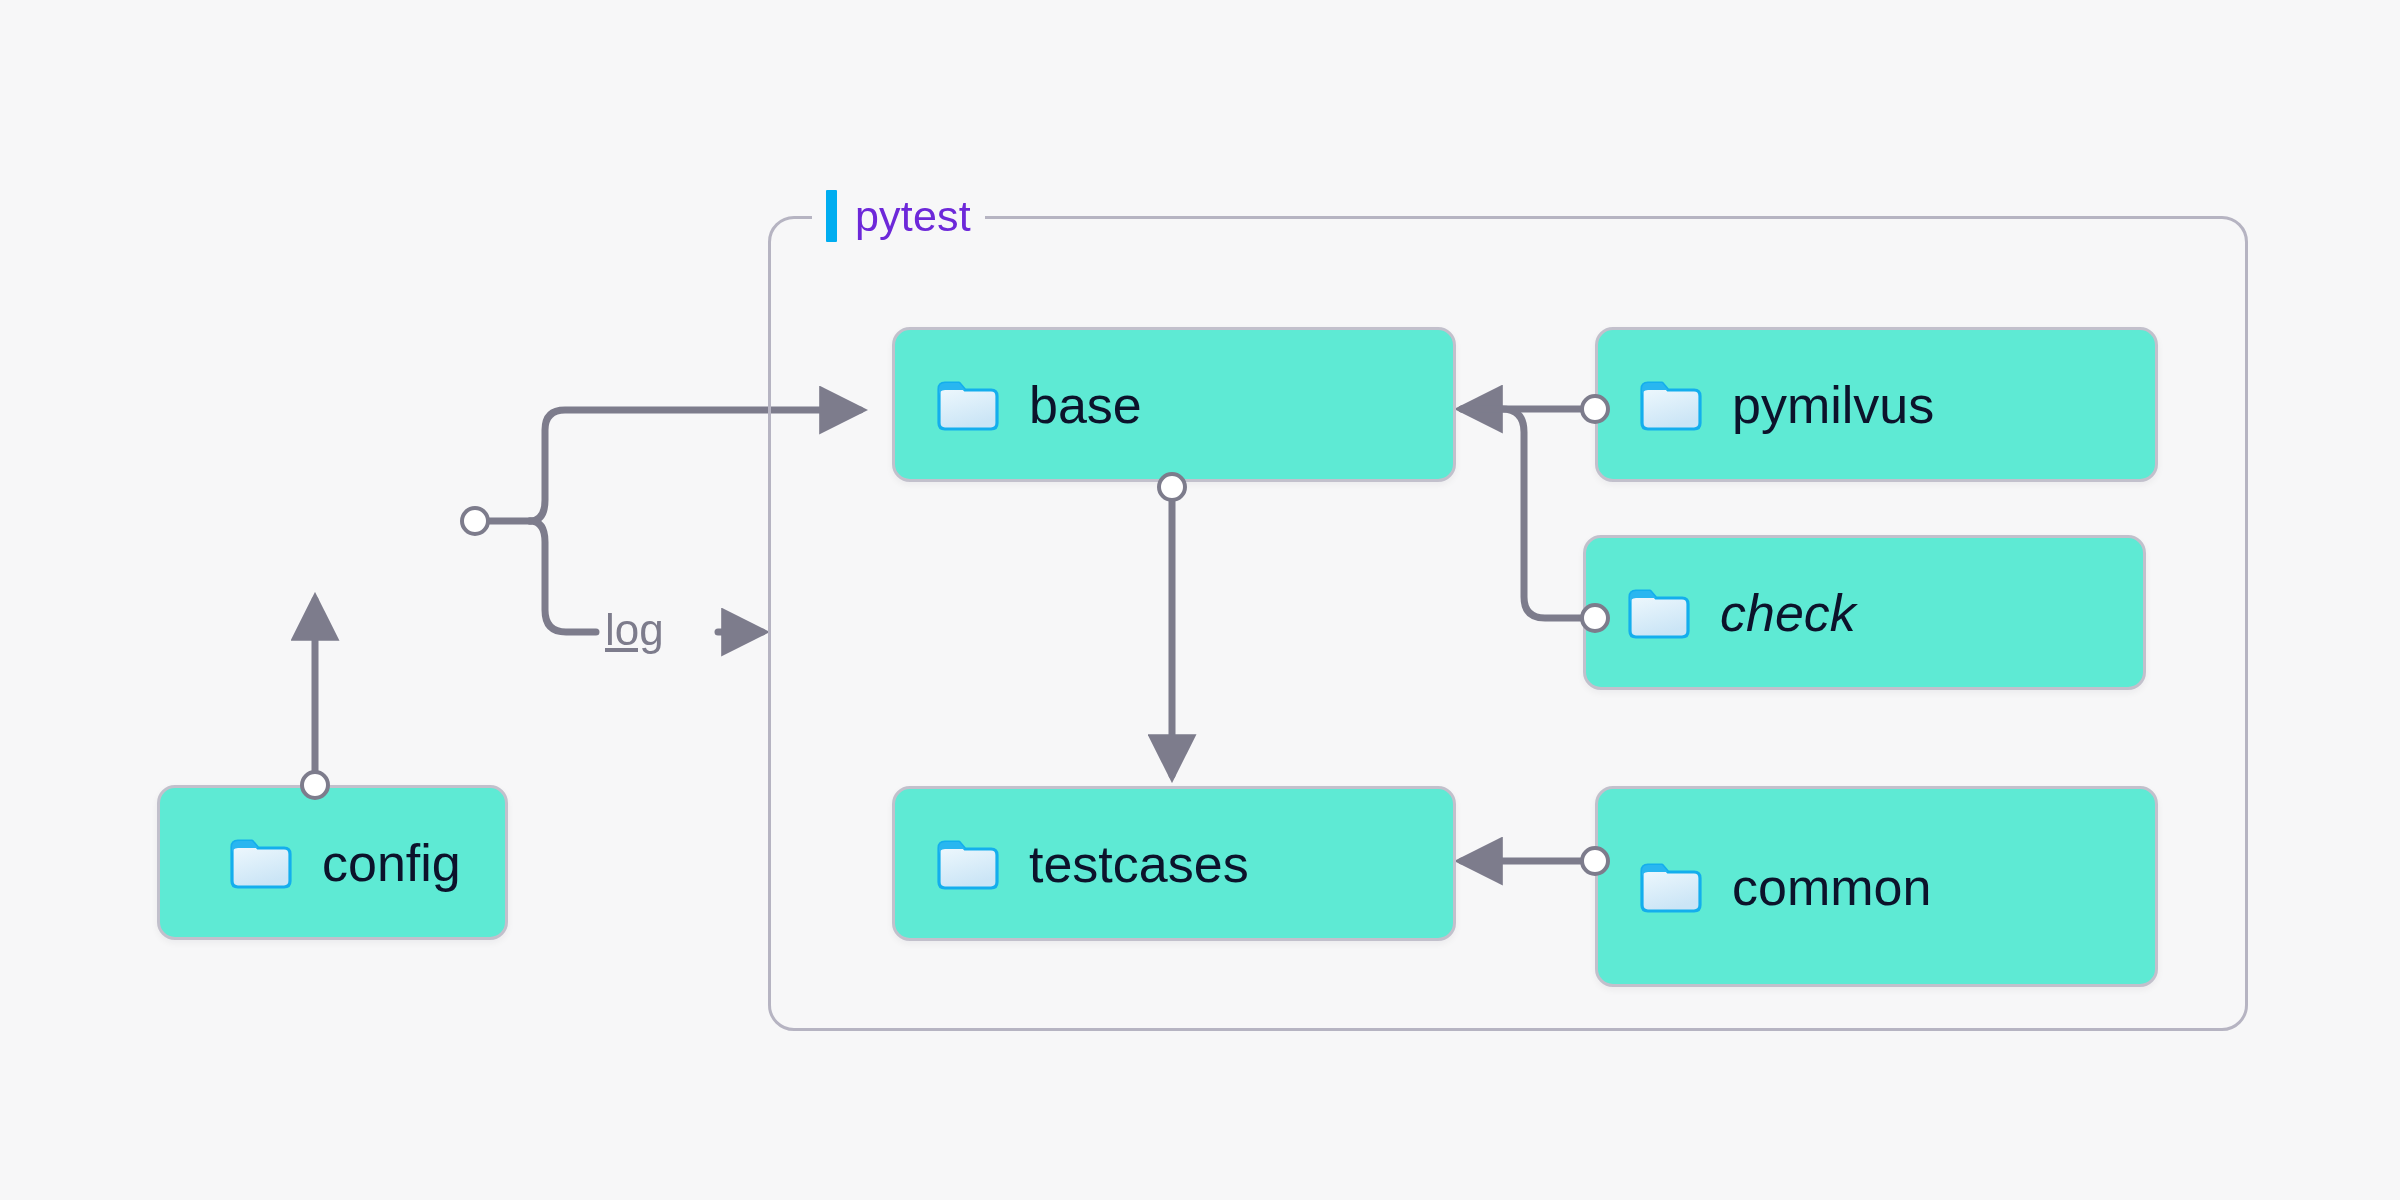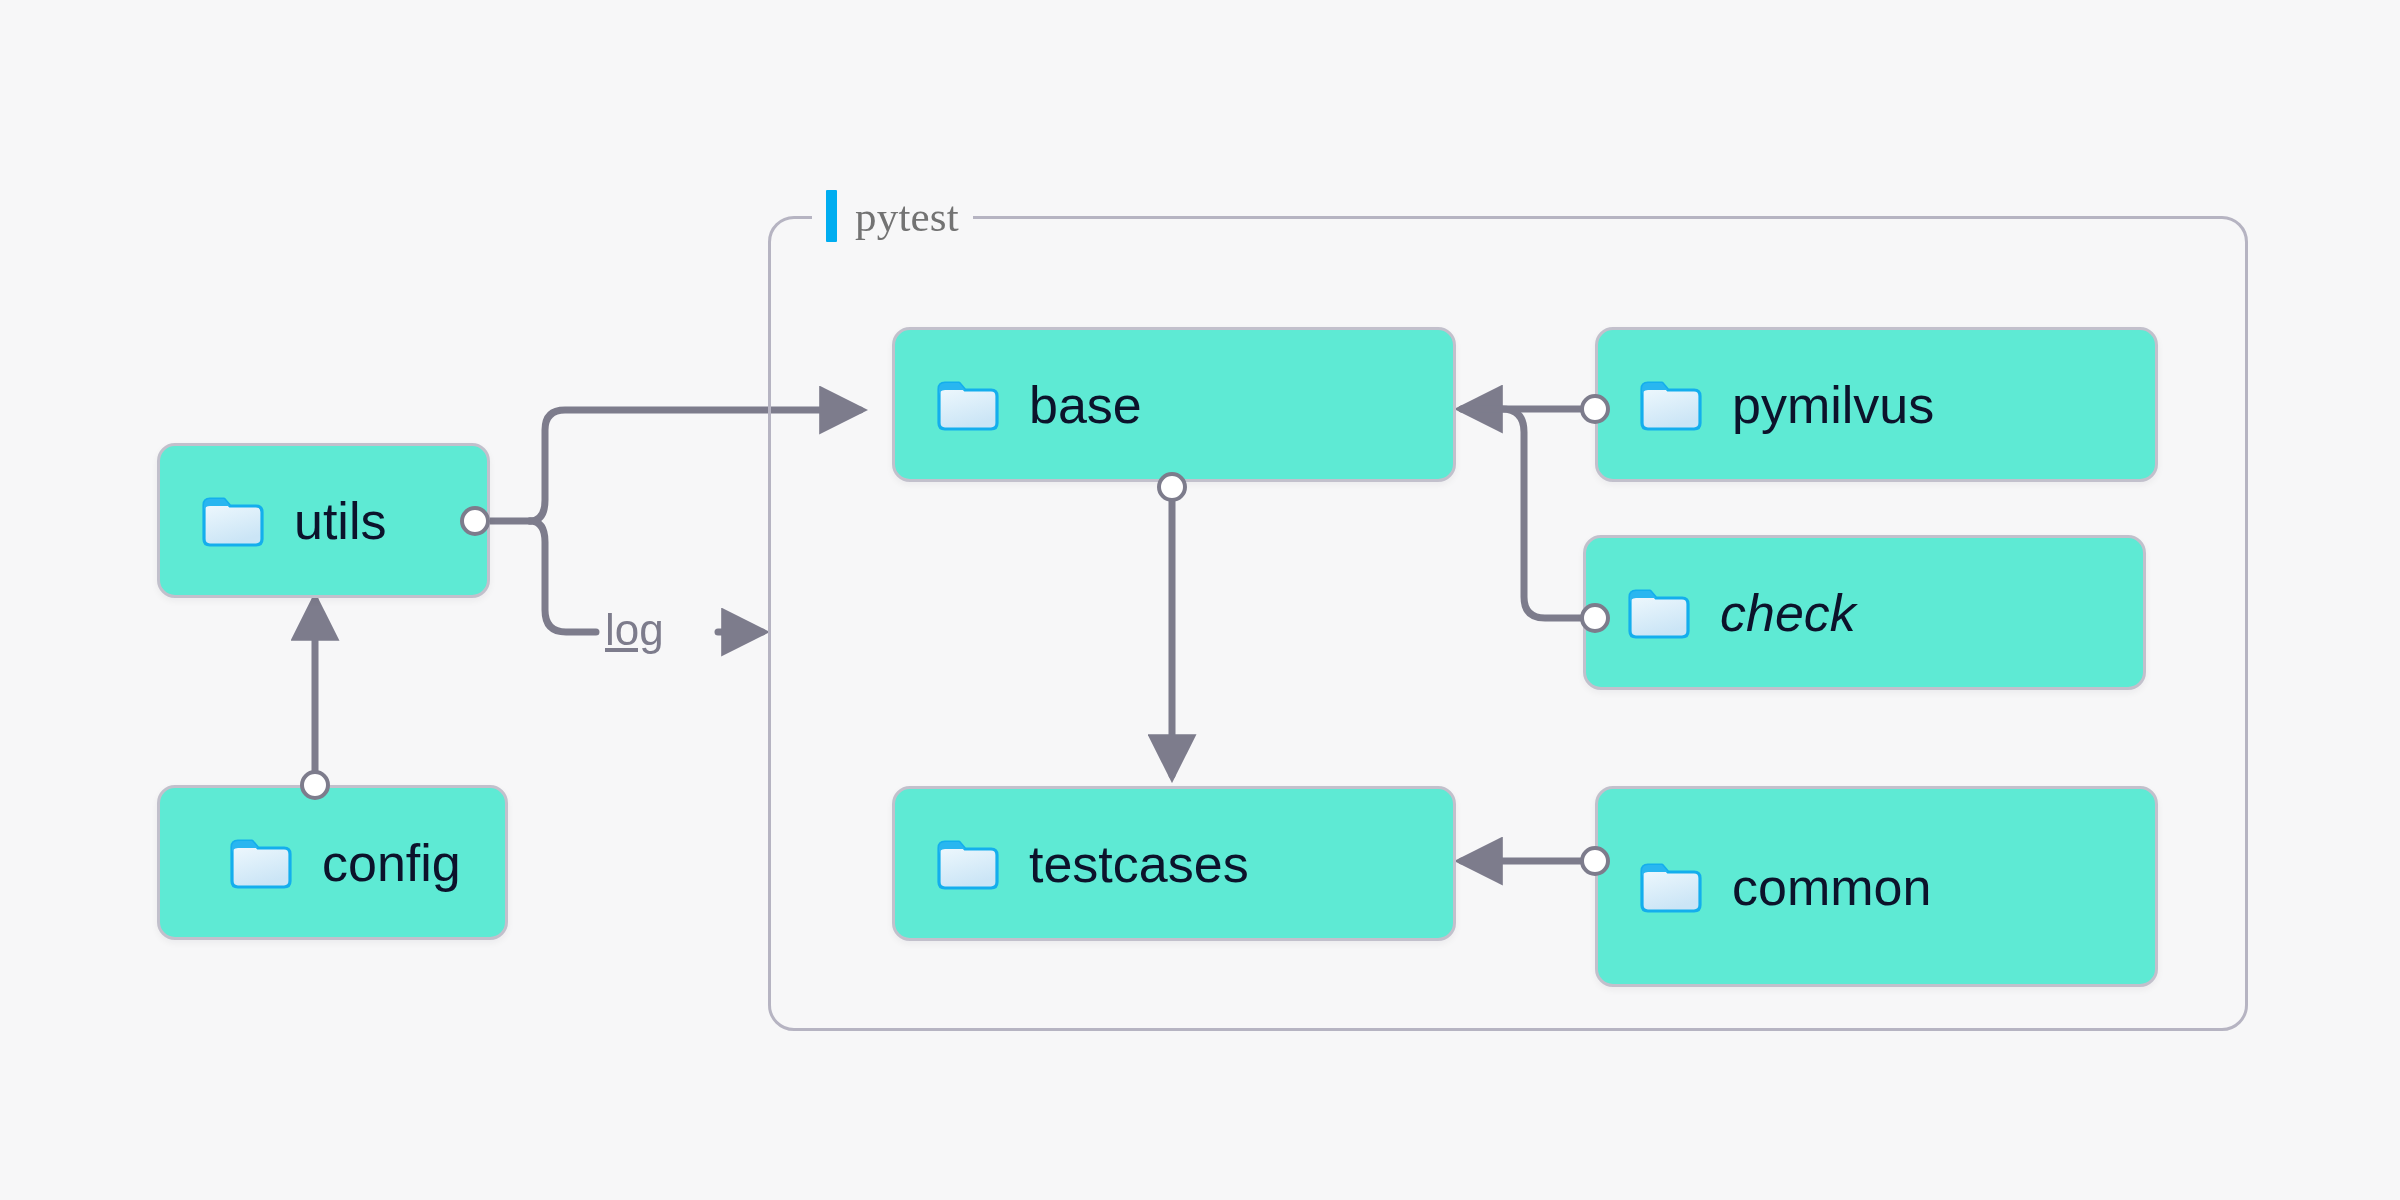--- a/index.html
+++ b/index.html
@@ -40,25 +40,24 @@
     padding: 0 14px;
   }
   .group-accent {
     width: 11px;
     height: 52px;
     background: #00adf0;
     border-radius: 1px;
   }
   .group-label {
     font-size: 43px;
-    color: #737373;
+    color: #6d28d9;
     letter-spacing: 0.2px;
     line-height: 1;
     white-space: nowrap;
-    font-family: Liberation Serif, serif;
   }
 
   
   .node {
     position: absolute;
     box-sizing: border-box;
     background: #5eead4;
     border: 3px solid #c2c0cc;
     border-radius: 18px;
     display: flex;
@@ -138,29 +137,20 @@
     </g>
   </svg>
 
   <div class="group-box" style="left:768px; top:216px; width:1480px; height:815px;"></div>
 
   <div class="group-label-wrap" style="left:812px; top:190px;">
     <div class="group-accent"></div>
     <div class="group-label">pytest</div>
   </div>
 
-  <div class="node" style="left:157px; top:443px; width:333px; height:155px;">
-    <div class="node-inner">
-      <svg class="folder-icon" width="62" height="52" viewBox="0 0 62 52">
-        <path d="M2 10 Q2 4 8 4 L22 4 L28 11 L54 11 Q60 11 60 17 L60 44 Q60 50 54 50 L8 50 Q2 50 2 44 Z" fill="url(#folderGrad)" stroke="#14aeed" stroke-width="3.2" stroke-linejoin="round"></path>
-        <path d="M2 10 Q2 4 8 4 L22 4 L28 11 L8 11 Q2 11 2 17 Z" fill="#29b6f0" stroke="none"></path>
-      </svg>
-      <span class="node-label">utils</span>
-    </div>
-  </div>
   <div class="port" style="left:460px; top:506px;"></div>
 
   <div class="node" style="left:157px; top:785px; width:351px; height:155px;padding-left:28px;">
     <div class="node-inner">
       <svg class="folder-icon" width="62" height="52" viewBox="0 0 62 52">
         <path d="M2 10 Q2 4 8 4 L22 4 L28 11 L54 11 Q60 11 60 17 L60 44 Q60 50 54 50 L8 50 Q2 50 2 44 Z" fill="url(#folderGrad)" stroke="#14aeed" stroke-width="3.2" stroke-linejoin="round"></path>
         <path d="M2 10 Q2 4 8 4 L22 4 L28 11 L8 11 Q2 11 2 17 Z" fill="#29b6f0" stroke="none"></path>
       </svg>
       <span class="node-label">config</span>
     </div>

